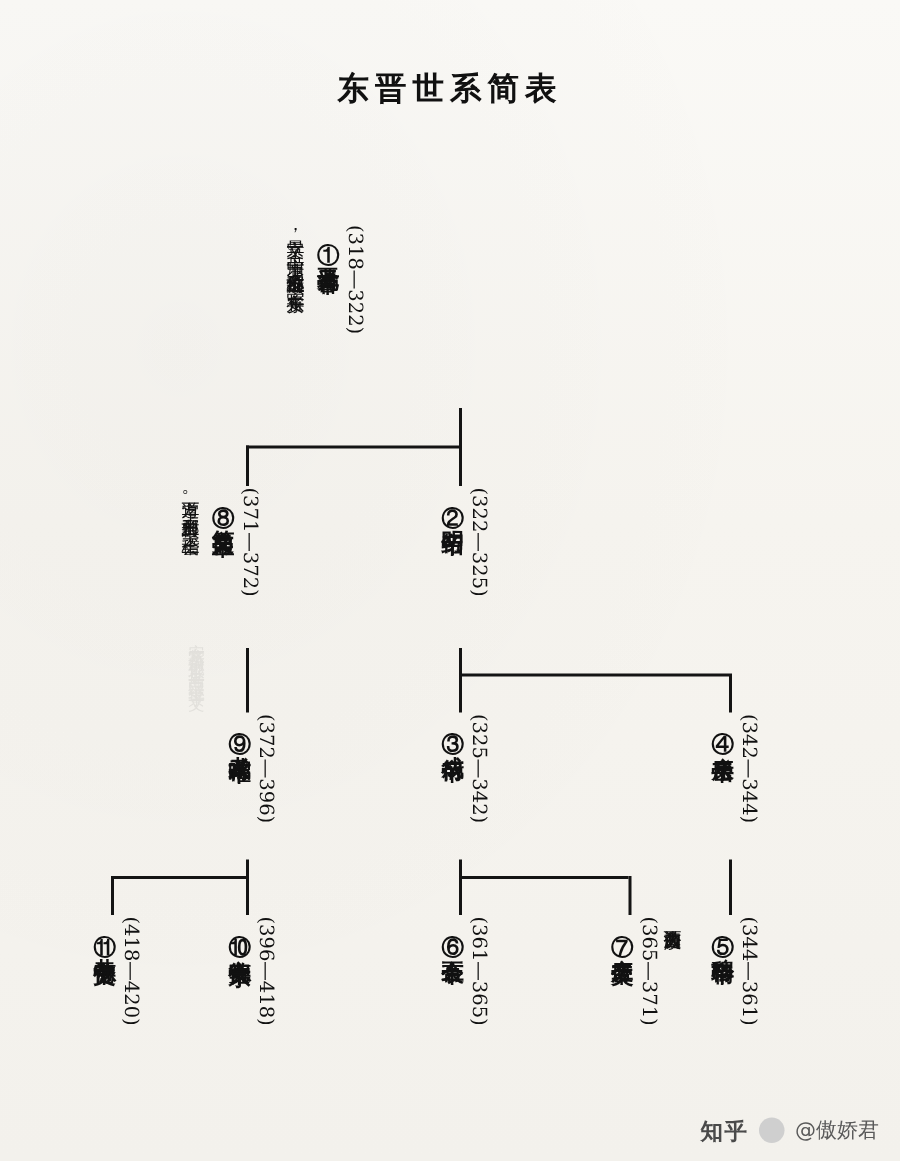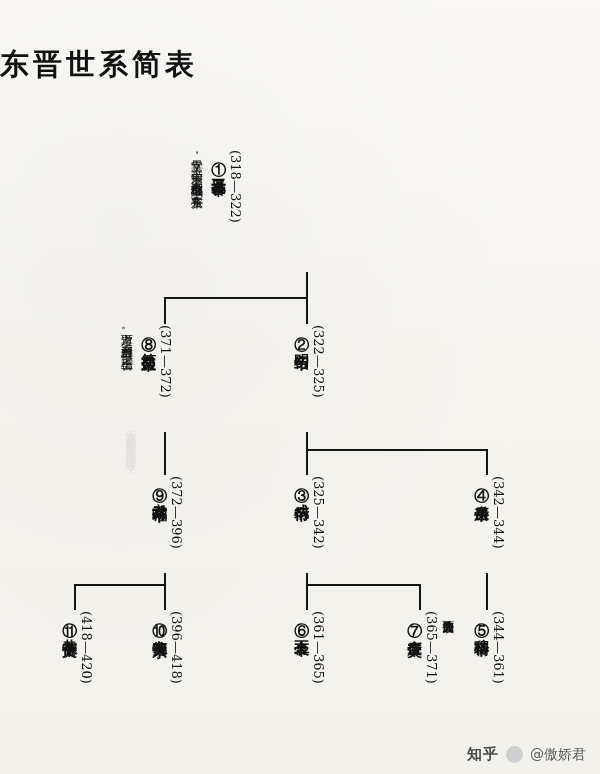--- a/index.html
+++ b/index.html
@@ -37,22 +37,23 @@
     text-orientation: upright;
     letter-spacing: 2px;
     white-space: pre-wrap;
     pointer-events: none;
   }
   .title {
     position: absolute;
     left: 0;
     right: 0;
     top: 45px;
+    text-align: center;
     font-family: "DejaVu Serif", serif;
-    font-size: 29px;
+    font-size: 21px;
     letter-spacing: 4px;
     font-weight: 700;
     color: #111;
   }
 
   
   .tree {
     position: absolute;
     inset: 0;
   }
@@ -99,21 +100,21 @@
   }
   .h { height: 2px; }
   .v { width: 2px; }
 
   
   .footer {
     position: absolute;
     right: 14px;
     bottom: 10px;
     display: flex;
-    align-items: center;
+    align-items: flex-start;
     gap: 7px;
     color: #5a5a5a;
     font-size: 14px;
     font-family: "DejaVu Sans", sans-serif;
   }
   .zh-logo {
     font-weight: 700;
     font-size: 15px;
     color: #4a4a4a;
     letter-spacing: 1px;

